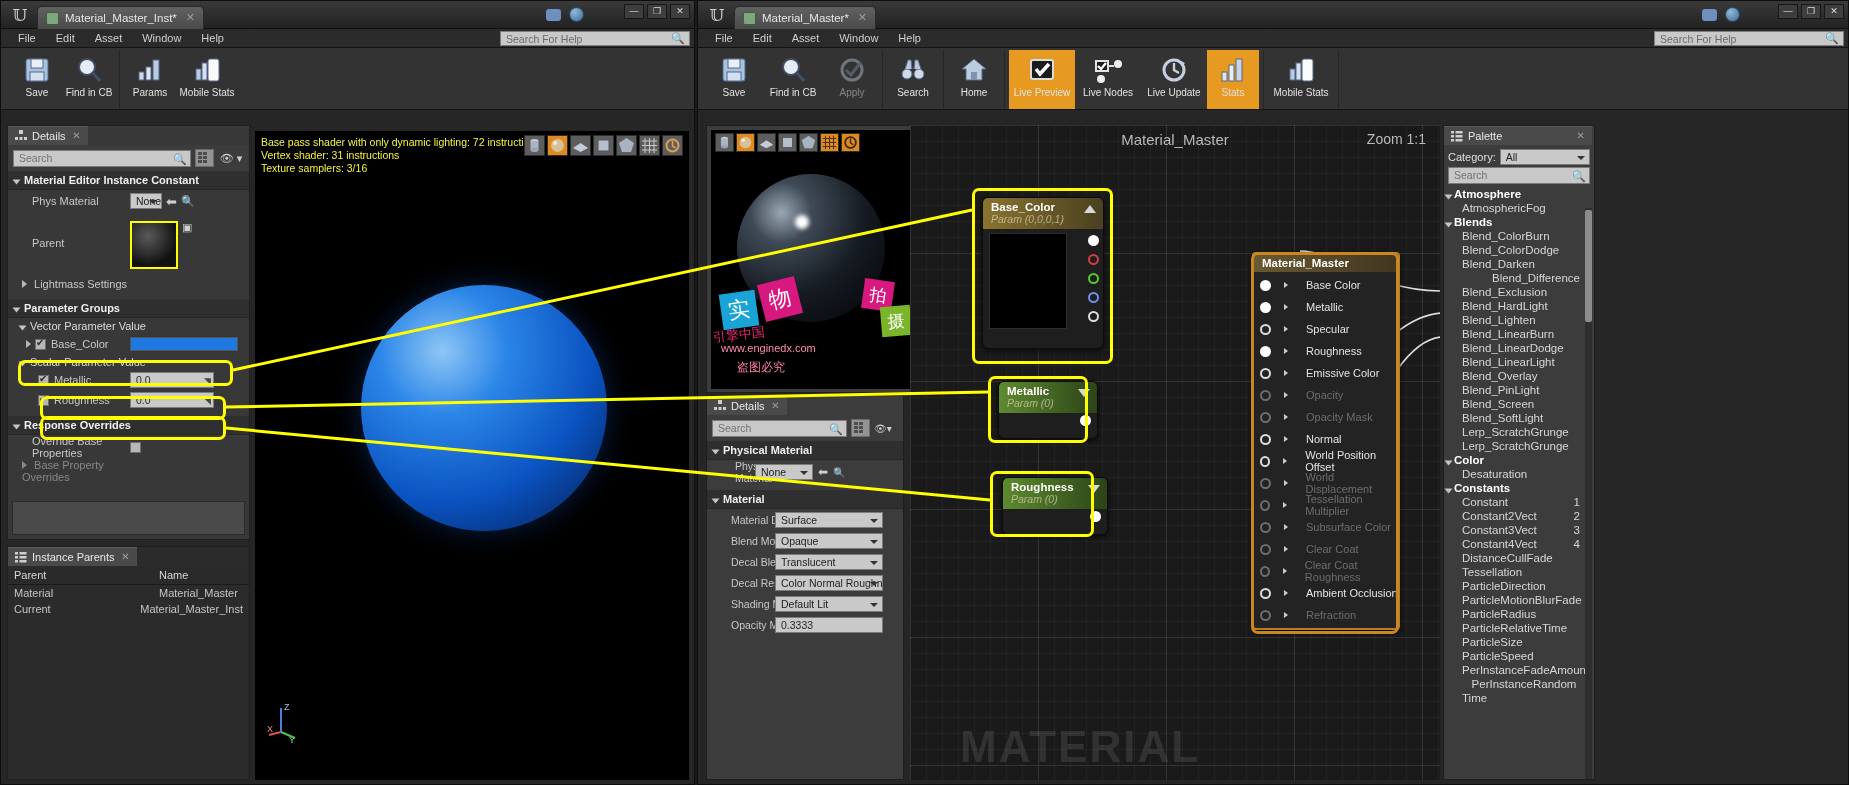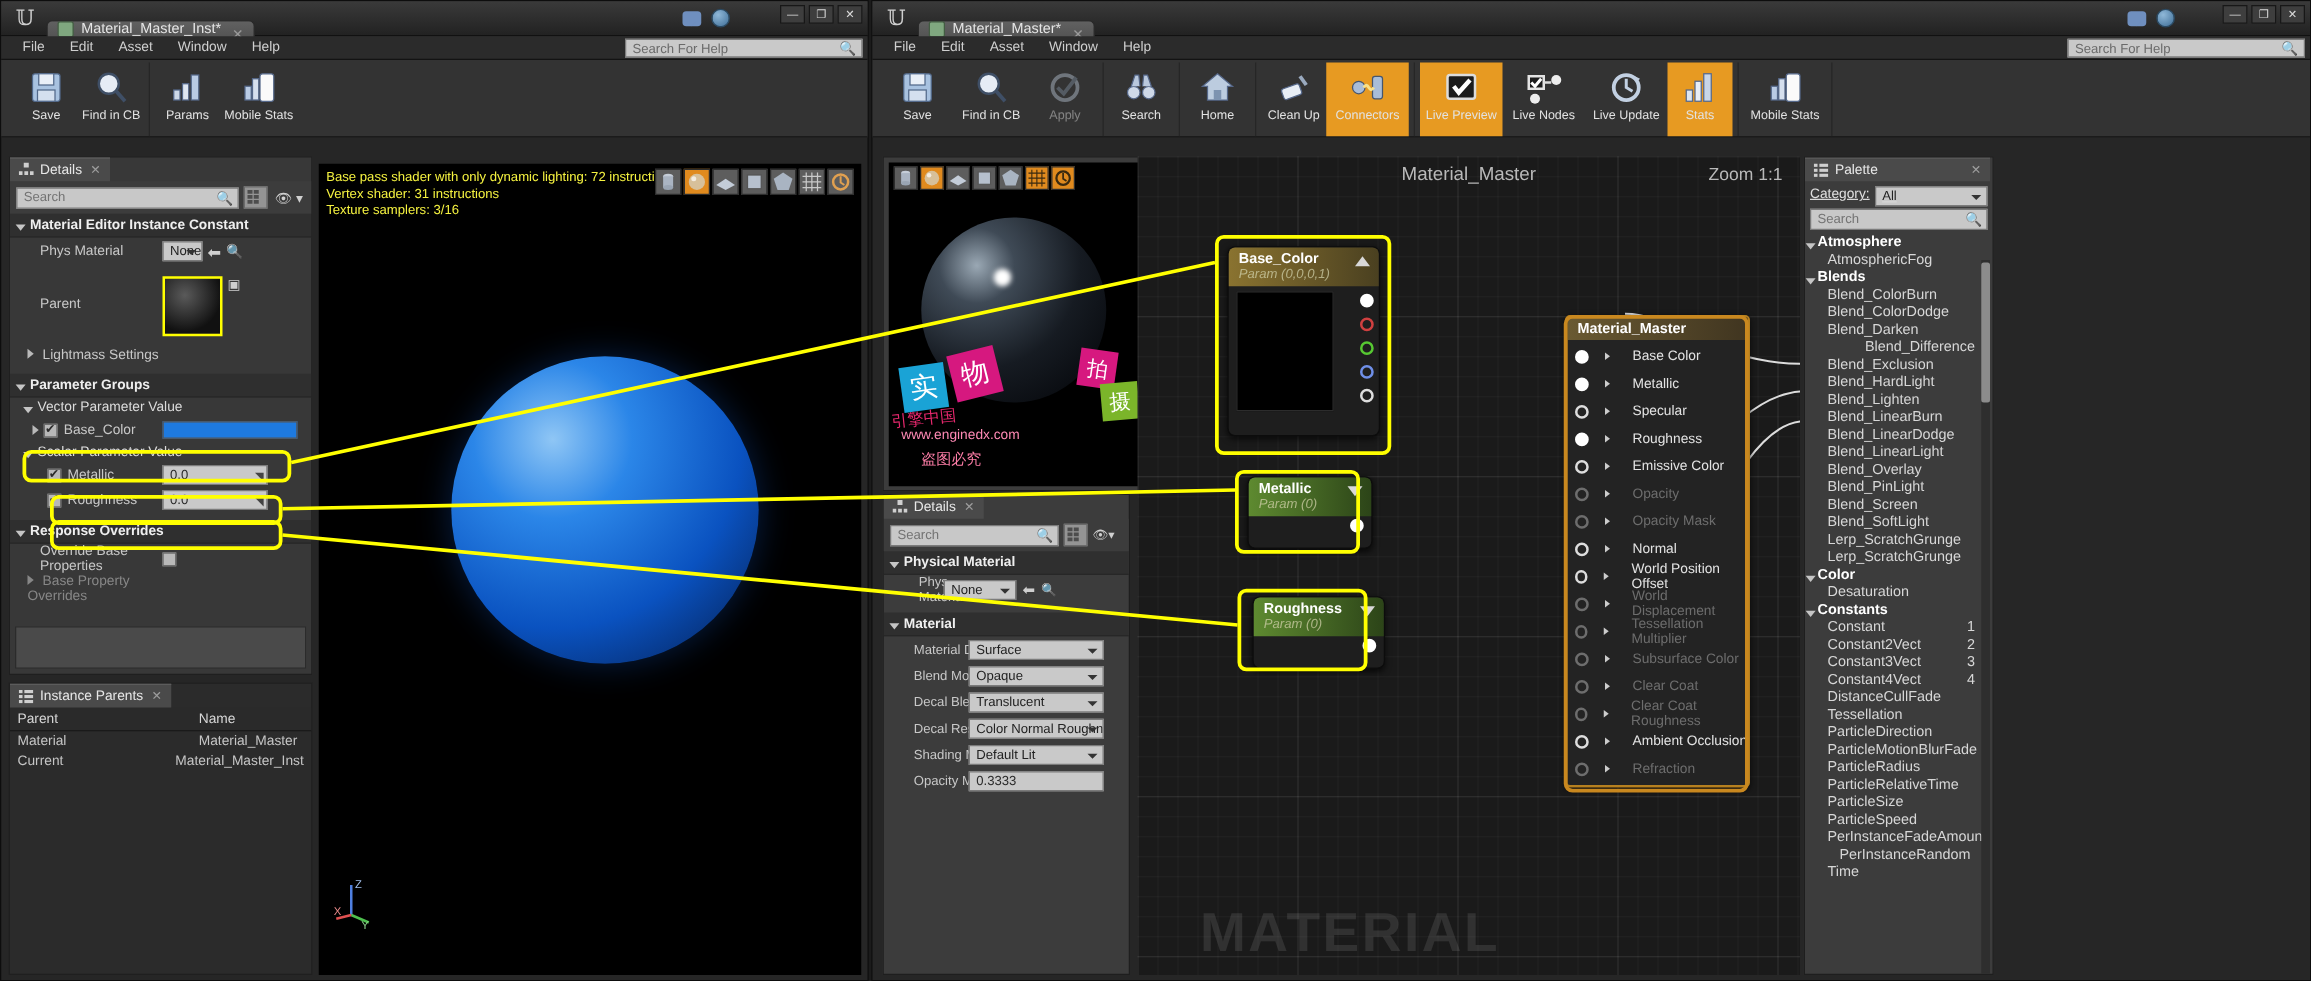--- a/index.html
+++ b/index.html
@@ -8,22 +8,22 @@
   .root { position:relative; width:1849px; height:785px; }
 
   
   .win { position:absolute; background:#262626; border:1px solid #0d0d0d; }
   .titlebar { position:relative; height:28px;
     background:linear-gradient(#3a3a3a,#222); border-bottom:1px solid #111; }
   .ue-logo { position:absolute; left:8px; top:3px; width:22px; height:22px;
     color:#cfcfcf; font-size:17px; font-family:"DejaVu Serif", serif; text-align:center; line-height:22px;}
   .tab { position:absolute; left:36px; top:5px; height:23px; padding:0 26px 0 8px;
     background:linear-gradient(#616161,#4a4a4a); border-radius:5px 5px 0 0;
-    border:1px solid #2a2a2a; border-bottom:none; display:flex; align-items:flex-start; gap:6px;
-    color:#e6e6e6; font-size:11.5px; white-space:nowrap;margin-top:10px; }
+    border:1px solid #2a2a2a; border-bottom:none; display:flex; align-items:center; gap:6px;
+    color:#e6e6e6; font-size:11.5px; white-space:nowrap; }
   .tab .tabicon { width:13px; height:13px; background:#7fa77f;
     border:1px solid #425c42; border-radius:2px; display:inline-block; }
   .tab .tabclose { position:absolute; right:8px; top:4px; color:#9a9a9a; font-size:11px; }
   .winbtns { position:absolute; right:4px; top:3px; display:flex; gap:3px; }
   .winbtn { width:20px; height:15px; background:#3e3e3e; border:1px solid #171717;
     color:#d9d9d9; font-size:9px; text-align:center; line-height:13px; }
   .titleicons { position:absolute; top:6px; display:flex; gap:8px; align-items:center; }
   .ic-feedback { width:15px; height:12px; background:#6f8fbf; border-radius:3px; position:relative; }
   .ic-feedback:after{ content:""; position:absolute; left:3px; bottom:-4px; border:4px solid transparent;
      border-top-color:#6f8fbf; }
@@ -489,37 +489,20 @@
         <div class="tbgroup">
           <div class="tbbtn">
             <div class="tbico"><svg width="30" height="30" viewBox="0 0 30 30">
                 <polygon points="15,4 27,14 23,14 23,25 7,25 7,14 3,14" fill="#bcccdf" stroke="#56688a"></polygon>
                 <rect x="12" y="17" width="6" height="8" fill="#7d93b0"></rect>
               </svg></div>
             <div class="lbl">Home</div>
           </div>
         </div>
         <div class="tbgroup">
-          <div class="tbbtn">
-            <div class="tbico"><svg width="30" height="30" viewBox="0 0 30 30">
-                <rect x="6" y="14" width="15" height="9" rx="2" fill="#e8eef6" stroke="#56688a" transform="rotate(-20 13 19)"></rect>
-                <path d="M20 6l5 7" stroke="#9aaabf" stroke-width="3"></path>
-              </svg></div>
-            <div class="lbl">Clean Up</div>
-          </div>
-          <div class="tbbtn active" style="width: 66px;">
-            <div class="tbico"><svg width="30" height="30" viewBox="0 0 30 30">
-                <circle cx="8" cy="15" r="5" fill="#a9bdd8" stroke="#46566e"></circle>
-                <rect x="19" y="6" width="8" height="18" rx="2" fill="#a9bdd8" stroke="#46566e"></rect>
-                <path d="M12 15c4 -6 4 6 8 0" stroke="#f7e08a" stroke-width="2.4" fill="none"></path>
-              </svg></div>
-            <div class="lbl">Connectors</div>
-          </div>
-        </div>
-        <div class="tbgroup">
           <div class="tbbtn active" style="width: 66px;">
             <div class="tbico"><svg width="30" height="30" viewBox="0 0 30 30">
                 <rect x="4" y="5" width="22" height="19" rx="2" fill="#1c1c1c" stroke="#dcdcdc" stroke-width="2"></rect>
                 <path d="M9 14l4 5 9-10" stroke="#fff" stroke-width="3.5" fill="none"></path>
               </svg></div>
             <div class="lbl">Live Preview</div>
           </div>
           <div class="tbbtn" style="width: 66px;">
             <div class="tbico"><svg width="30" height="30" viewBox="0 0 30 30">
                 <rect x="3" y="6" width="12" height="10" fill="#1c1c1c" stroke="#e4e4e4" stroke-width="2"></rect>
@@ -830,21 +813,21 @@
             <rect x="0" y="1" width="3" height="2.5" fill="#cfcfcf"></rect>
             <rect x="4.5" y="1" width="7" height="2.5" fill="#cfcfcf"></rect>
             <rect x="0" y="5" width="3" height="2.5" fill="#cfcfcf"></rect>
             <rect x="4.5" y="5" width="7" height="2.5" fill="#cfcfcf"></rect>
             <rect x="0" y="9" width="3" height="2.5" fill="#cfcfcf"></rect>
             <rect x="4.5" y="9" width="7" height="2.5" fill="#cfcfcf"></rect>
           </svg>
       <span>Palette</span>
       <span class="x">✕</span>
     </div>
-    <div style="display:flex;align-items:flex-start;gap:4px;padding:4px 4px 2px 4px;text-decoration:underline;">
+    <div style="display:flex;align-items:center;gap:4px;padding:4px 4px 2px 4px;">
       <span style="font-size:11px;color:#e0e0e0;">Category:</span>
       <div class="combo" style="flex:1;">All</div>
     </div>
     <div style="padding:0 4px 3px 4px;">
       <div class="searchbox">
         <span>Search</span>
         <span class="mag">🔍</span>
       </div>
     </div>
     <div id="palette-list" style="position:relative;height:594px;overflow:hidden;">

